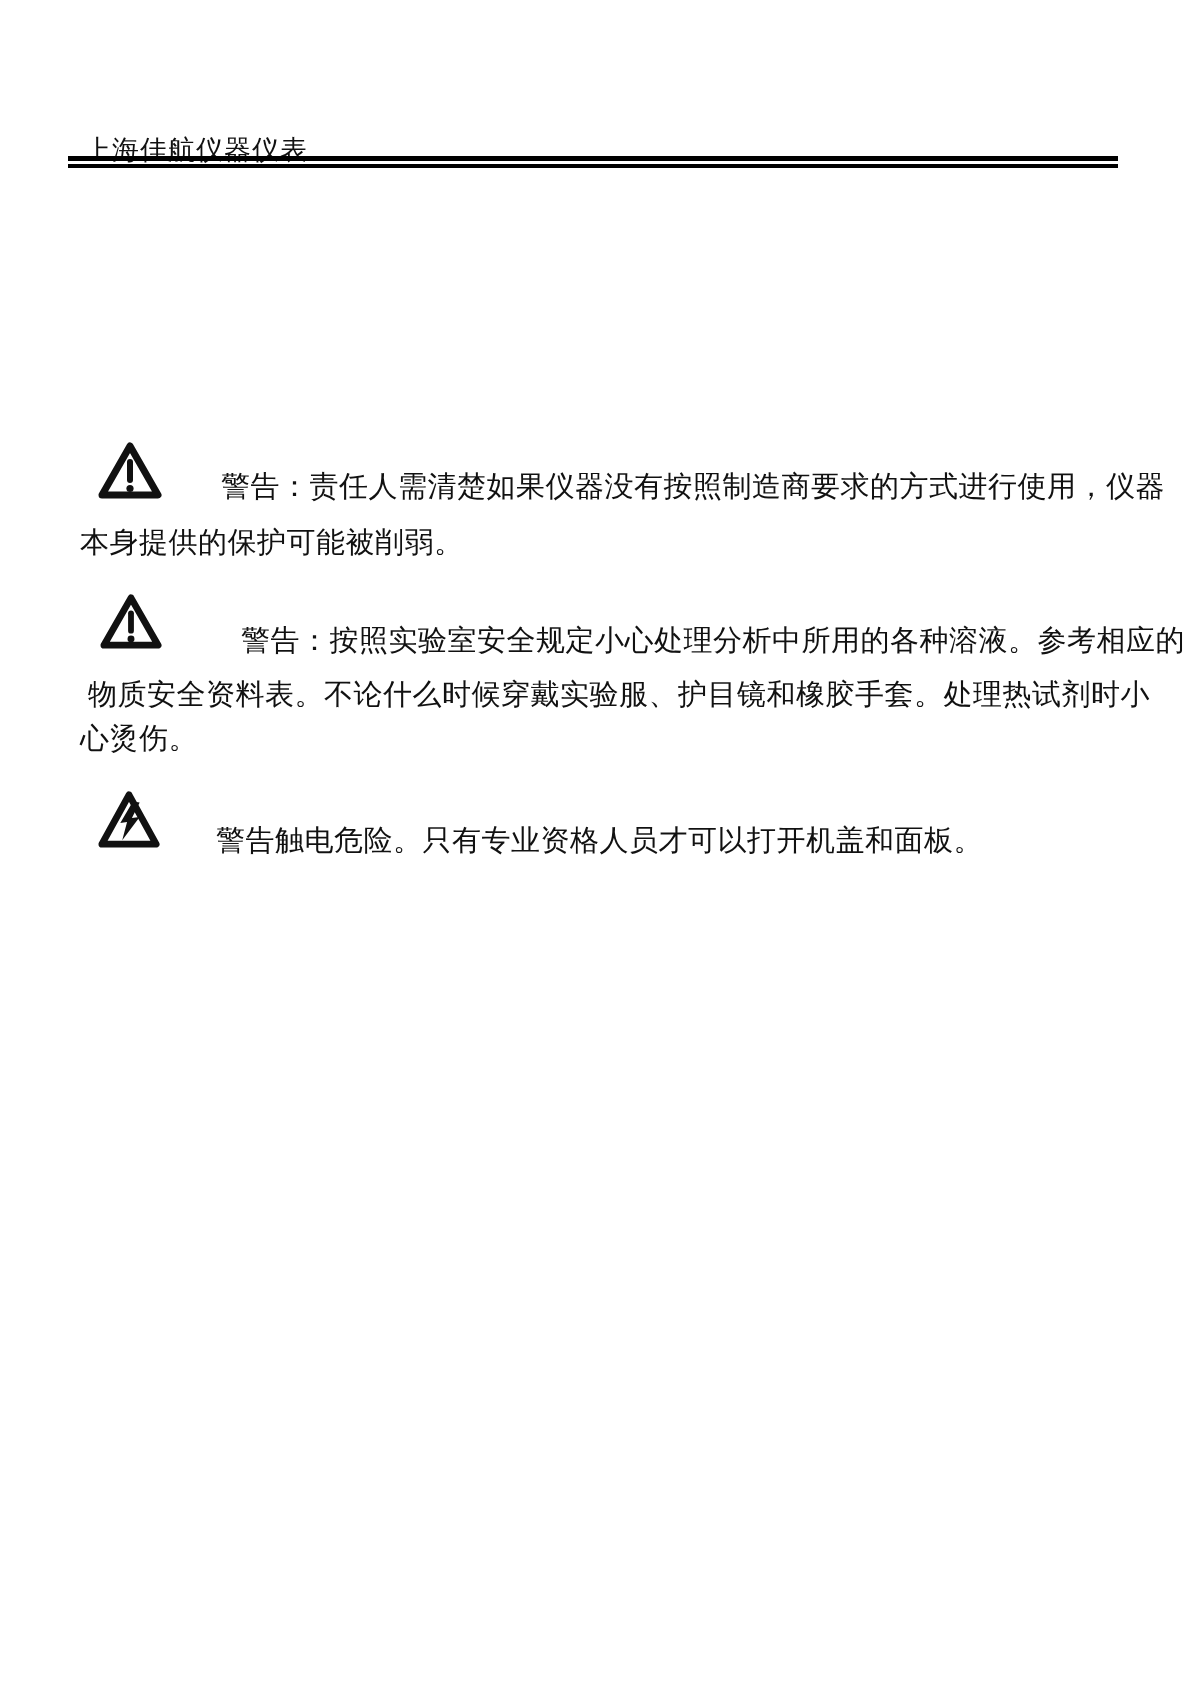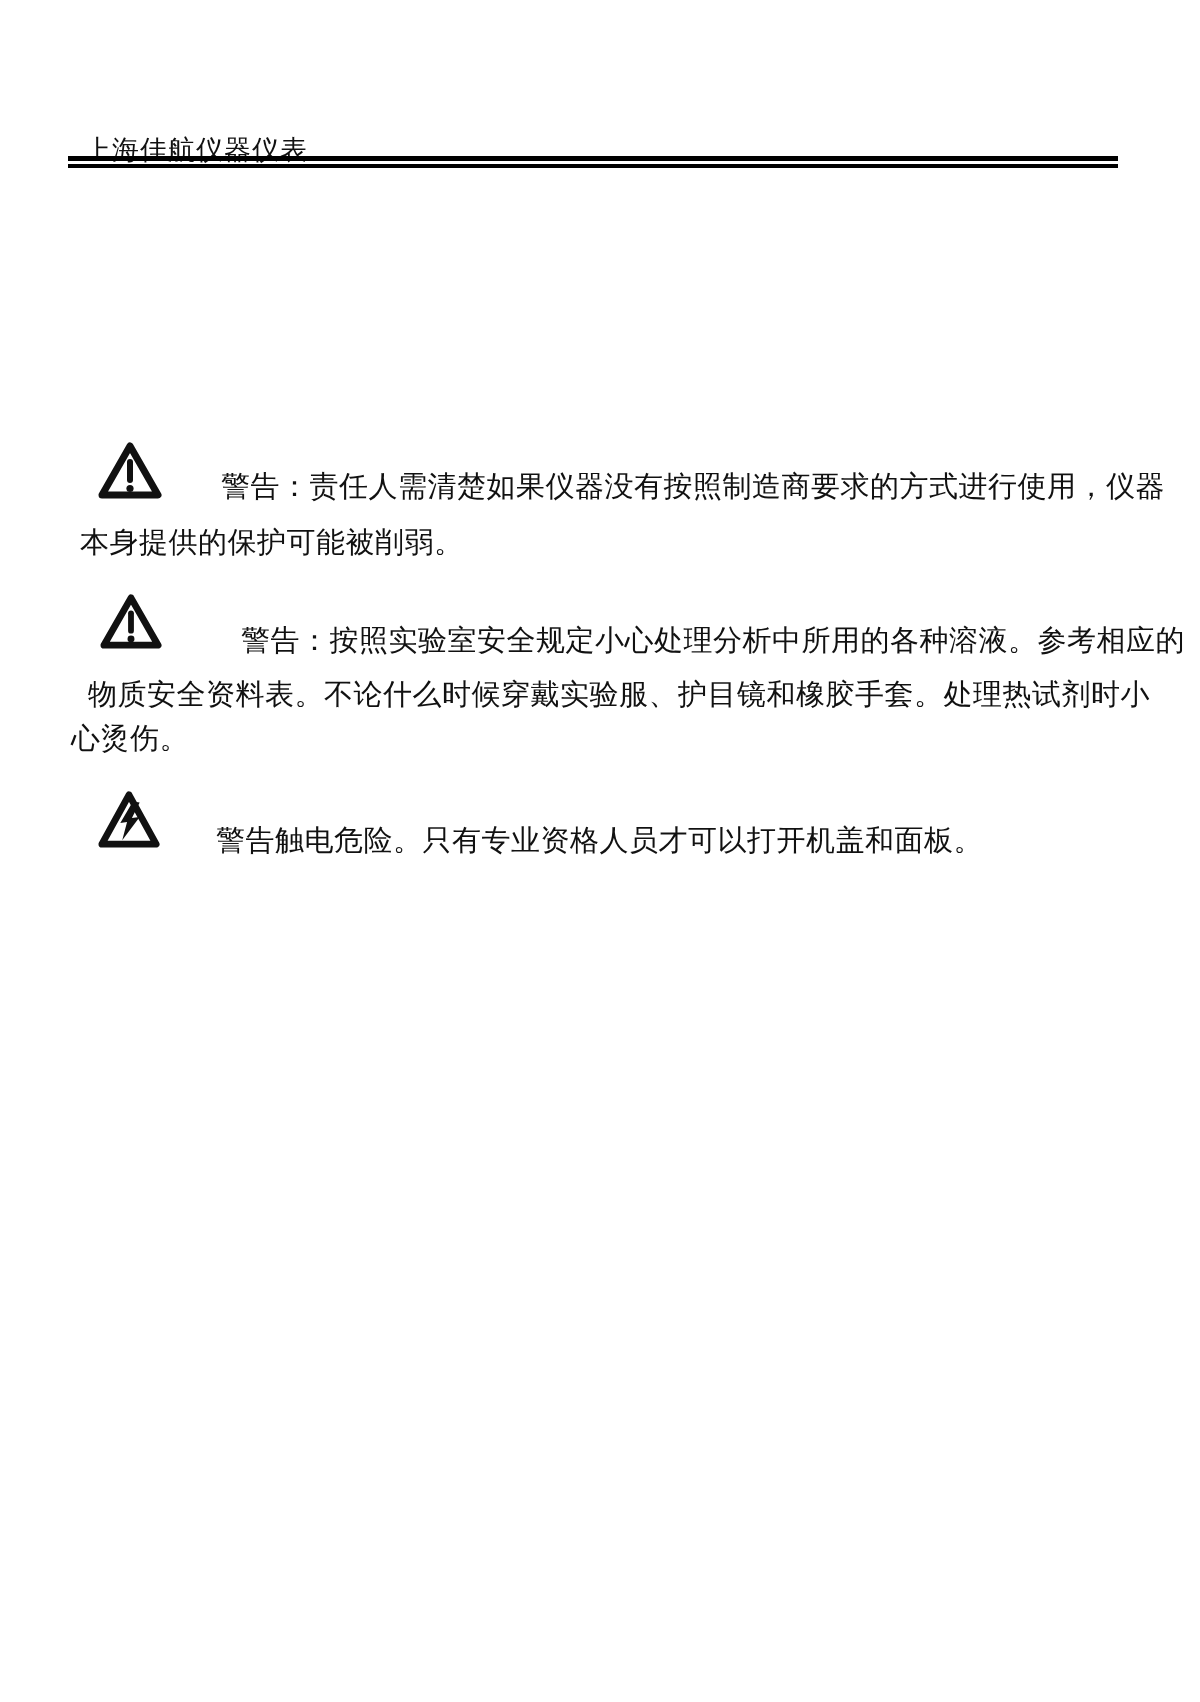--- a/index.html
+++ b/index.html
@@ -52,21 +52,21 @@
     position: absolute;
     font-size: 29px;
     line-height: 36px;
     letter-spacing: 0.5px;
     white-space: nowrap;
   }
   .w1-l1 { left: 193px; top: 468px; margin-left: 28px; }
   .w1-l2 { left: 80px;  top: 524px; }
   .w2-l1 { left: 193px; top: 622px; margin-left: 48px; }
   .w2-l2 { left: 88px;  top: 676px; }
-  .w2-l3 { left: 71px;  top: 720px; }
+  .w2-l3 { left: 80px;  top: 720px; }
   .w3-l1 { left: 205px; top: 822px; margin-left: 11px; }
 
   svg { display: block; }
 </style>
 </head>
 <body>
 
 <div class="page">
 
   <div class="header-title">上海佳航仪器仪表</div>

